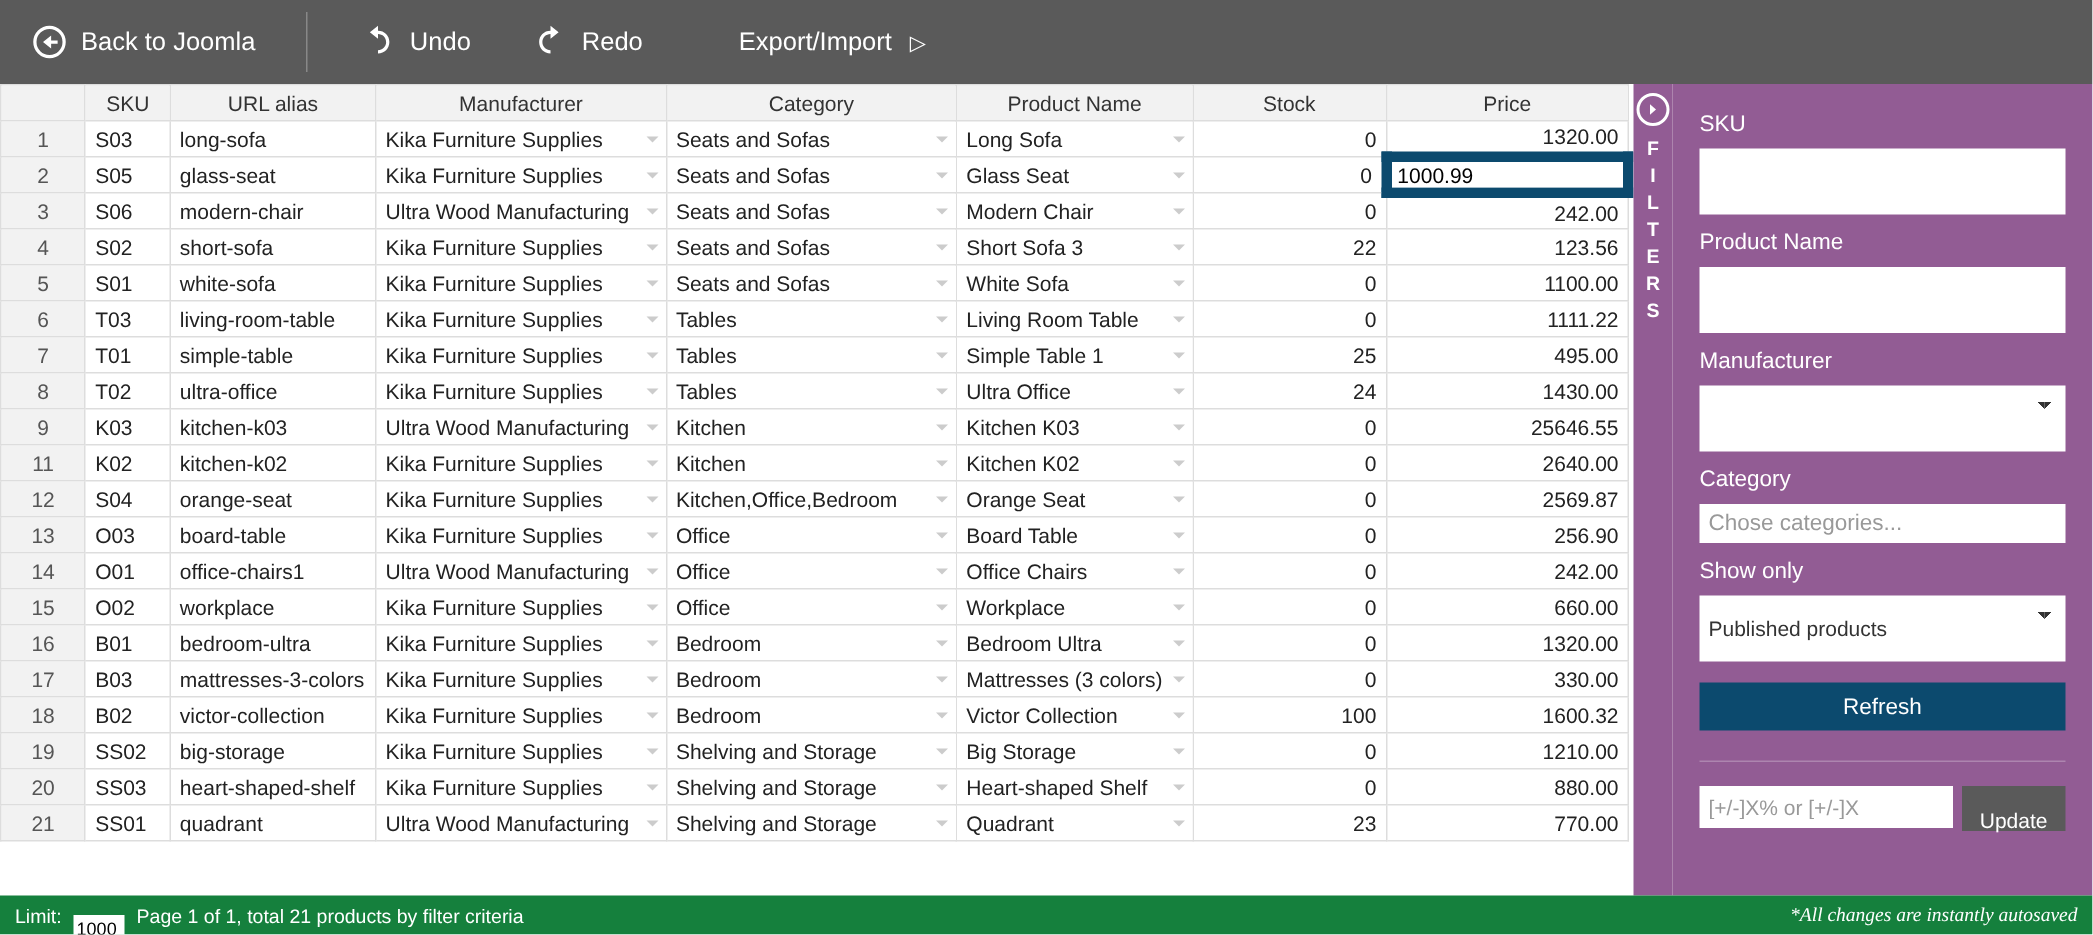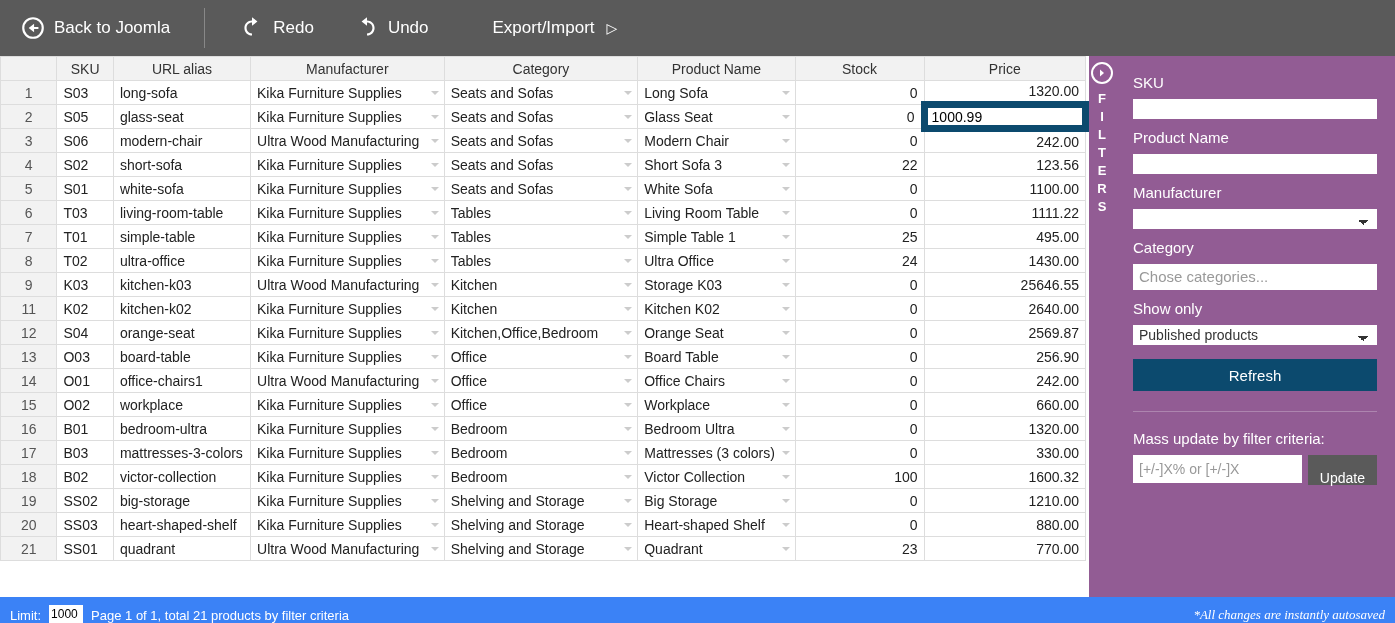--- a/index.html
+++ b/index.html
@@ -43,63 +43,63 @@
 
 
 .filters-tab { width: 26px; background: #925c94; color: #fff; display: flex; flex-direction: column; align-items: center; padding-top: 6px; }
 .filters-tab .arrow { width: 22px; height: 22px; border: 2px solid #fff; border-radius: 50%; display: flex; align-items: center; justify-content: center; margin-bottom: 6px; }
 .filters-tab .arrow svg { width: 12px; height: 12px; fill: #fff; }
 .filters-tab .letters span { display: block; font-size: 13px; font-weight: bold; line-height: 18px; text-align: center; }
 
 
 .panel { width: 280px; background: #925c94; color: #fff; padding: 16px 18px 8px; display: flex; flex-direction: column; gap: 8px; font-size: 15px; }
 .panel label { font-size: 15px; margin-top: 2px; }
-.panel input[type="text"], .panel select { width: 100%; height: 20px; border: none; padding: 0 6px; font-size: 14px; color: #333; background: #fff; }
+.panel input[type="text"], .panel select { width: 100%; height: 44px; border: none; padding: 0 6px; font-size: 14px; color: #333; background: #fff; }
 .panel input::placeholder { color: #999; }
 .panel select { -webkit-appearance: none; appearance: none; background-image: linear-gradient(45deg, transparent 50%, #333 50%), linear-gradient(135deg, #333 50%, transparent 50%); background-position: calc(100% - 14px) 11px, calc(100% - 9px) 11px; background-size: 5px 5px; background-repeat: no-repeat; padding-right: 22px; }
 .panel .cat-chooser { width: 100%; height: 26px; background: #fff; color: #999; padding: 0 6px; line-height: 26px; cursor: pointer; }
 .panel .btn-refresh { background: #0c4a6e; color: #fff; height: 32px; border: none; font-size: 15px; cursor: pointer; margin-top: 6px; }
 .panel hr { border: none; border-top: 1px solid rgba(255,255,255,0.25); margin: 12px 0 8px; }
 .panel .mass-row { display: flex; gap: 6px; }
 .panel .mass-row input { flex: 1; height: 28px; }
 .panel .btn-update { background: #5a5a5a; color: #fff; border: none; height: 28px; padding: 15px 12px; font-size: 14px; cursor: pointer; }
 
 
-.status { background: #3b82f6; color: #fff; height: 26px; display: flex; align-items: flex-end; padding: 0 10px; font-size: 13px; gap: 8px; }
+.status { background: #15803d; color: #fff; height: 26px; display: flex; align-items: center; padding: 0 10px; font-size: 13px; gap: 8px; }
 .status input { width: 34px; height: 18px; border: none; padding: 0 2px; font-size: 12px; margin-top: 18px; }
 .status .right { margin-left: auto; font-style: italic; font-family: Liberation Serif, serif; }
 </style>
 </head>
 <body>
 
 <div class="toolbar">
   <div class="tool-btn">
     <span class="ic">
       <svg viewBox="0 0 24 24">
           <path d="M12 2a10 10 0 1 0 0 20 10 10 0 0 0 0-20zm0 18a8 8 0 1 1 0-16 8 8 0 0 1 0 16zm1-12l-5 4 5 4v-3h4v-2h-4z"></path>
         </svg>
     </span>
     <span>Back to Joomla</span>
   </div>
   <div class="tool-divider"></div>
   <div class="tool-btn">
     <span class="ic">
       <svg viewBox="0 0 24 24">
+          <path d="M12 5c4 0 7 3 7 7s-3 7-7 7v-2c2.8 0 5-2.2 5-5s-2.2-5-5-5v3L7 6l5-4z"></path>
+        </svg>
+    </span>
+    <span>Undo</span>
+  </div>
+  <div class="tool-btn">
+    <span class="ic">
+      <svg viewBox="0 0 24 24">
           <path d="M12 5c-4 0-7 3-7 7s3 7 7 7v-2c-2.8 0-5-2.2-5-5s2.2-5 5-5v3l5-4-5-4z"></path>
         </svg>
     </span>
     <span>Redo</span>
-  </div>
-  <div class="tool-btn">
-    <span class="ic">
-      <svg viewBox="0 0 24 24">
-          <path d="M12 5c4 0 7 3 7 7s-3 7-7 7v-2c2.8 0 5-2.2 5-5s-2.2-5-5-5v3L7 6l5-4z"></path>
-        </svg>
-    </span>
-    <span>Undo</span>
   </div>
   <div class="tool-btn export">
     <span>Export/Import</span>
     <span class="tri">▷</span>
   </div>
 </div>
 
 <div class="main">
   <div class="grid-wrap">
     <div class="grid-scroll">
@@ -206,21 +206,21 @@
               <td class="dd">Ultra Office</td>
               <td class="num">24</td>
               <td class="num">1430.00</td>
             </tr>
             <tr>
               <td class="rownum">9</td>
               <td>K03</td>
               <td>kitchen-k03</td>
               <td class="dd">Ultra Wood Manufacturing</td>
               <td class="dd">Kitchen</td>
-              <td class="dd">Storage K03</td>
+              <td class="dd">Kitchen K03</td>
               <td class="num">0</td>
               <td class="num">25646.55</td>
             </tr>
             <tr>
               <td class="rownum">11</td>
               <td>K02</td>
               <td>kitchen-k02</td>
               <td class="dd">Kika Furniture Supplies</td>
               <td class="dd">Kitchen</td>
               <td class="dd">Kitchen K02</td>
@@ -355,21 +355,20 @@
     <label>Product Name</label>
     <input type="text" style="">
     <label>Manufacturer</label>
     <select><option></option></select>
     <label>Category</label>
     <div class="cat-chooser">Chose categories...</div>
     <label>Show only</label>
     <select><option>Published products</option></select>
     <button class="btn-refresh">Refresh</button>
     <hr>
-    <label>Mass update by filter criteria:</label>
     <div class="mass-row">
       <input type="text" placeholder="[+/-]X% or [+/-]X" style="">
       <button class="btn-update">Update</button>
     </div>
   </div>
 </div>
 
 <div class="status">
   <span>Limit:</span>
   <input type="text" value="1000" style="">

